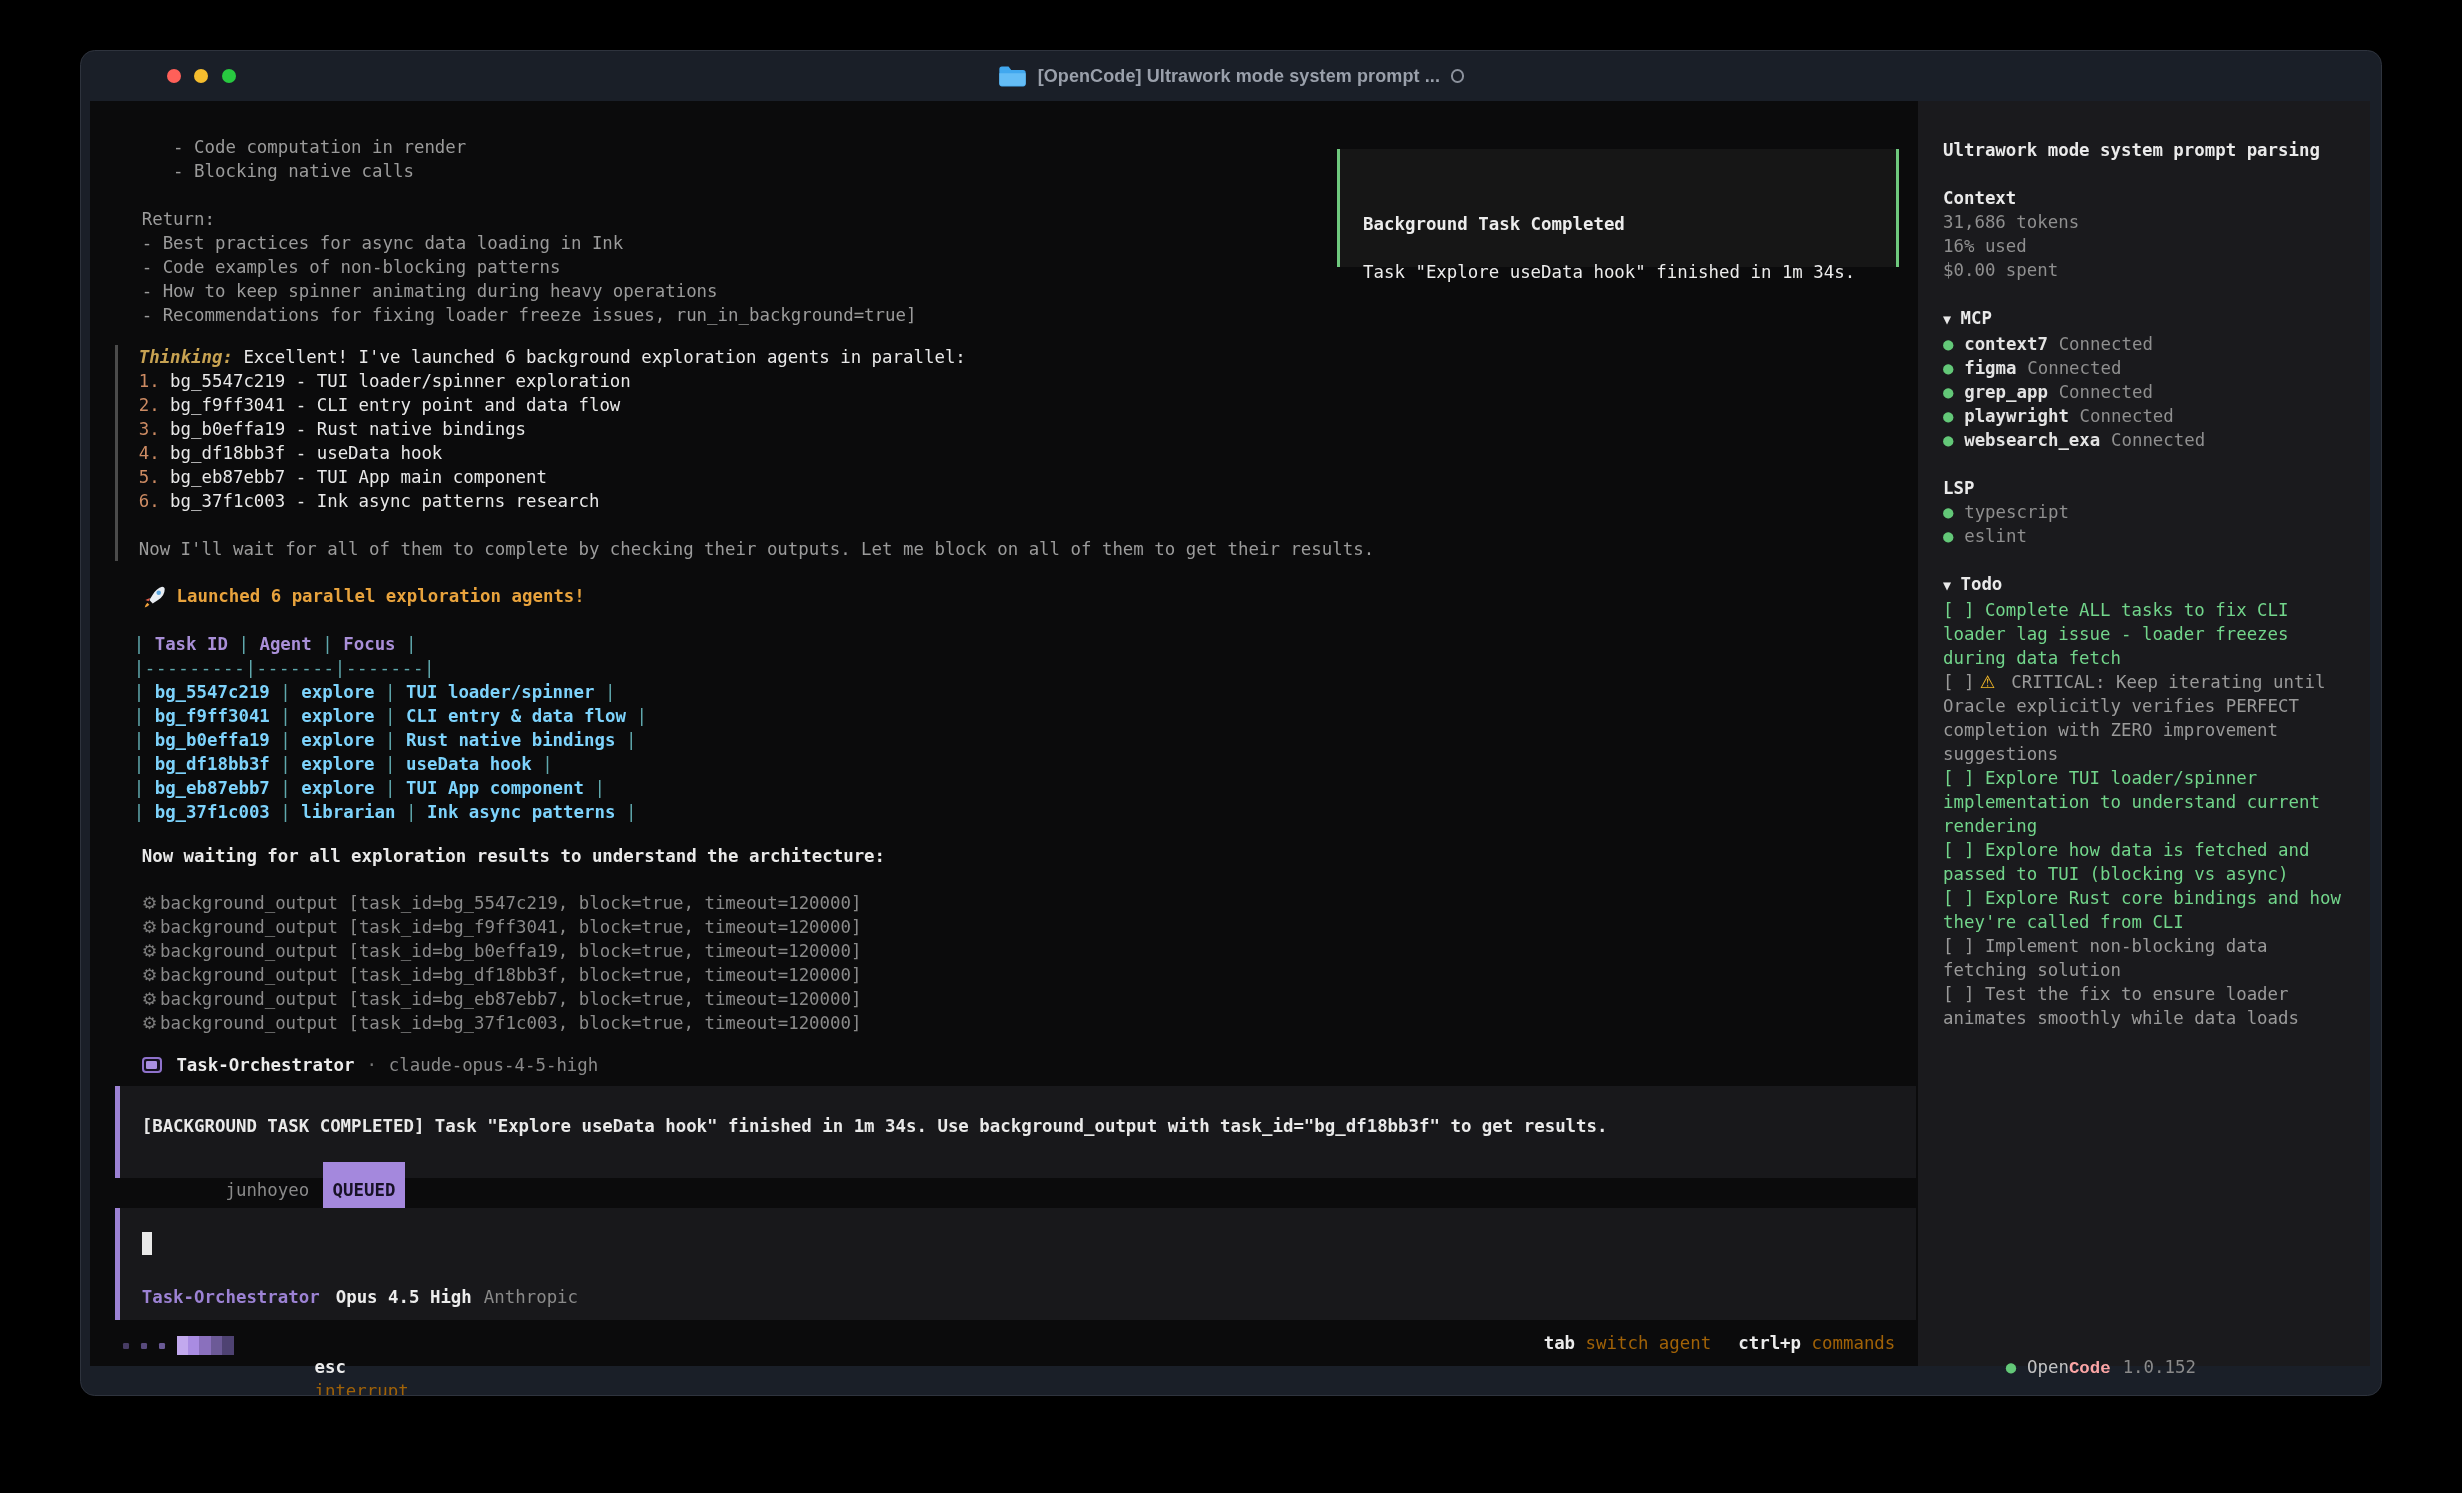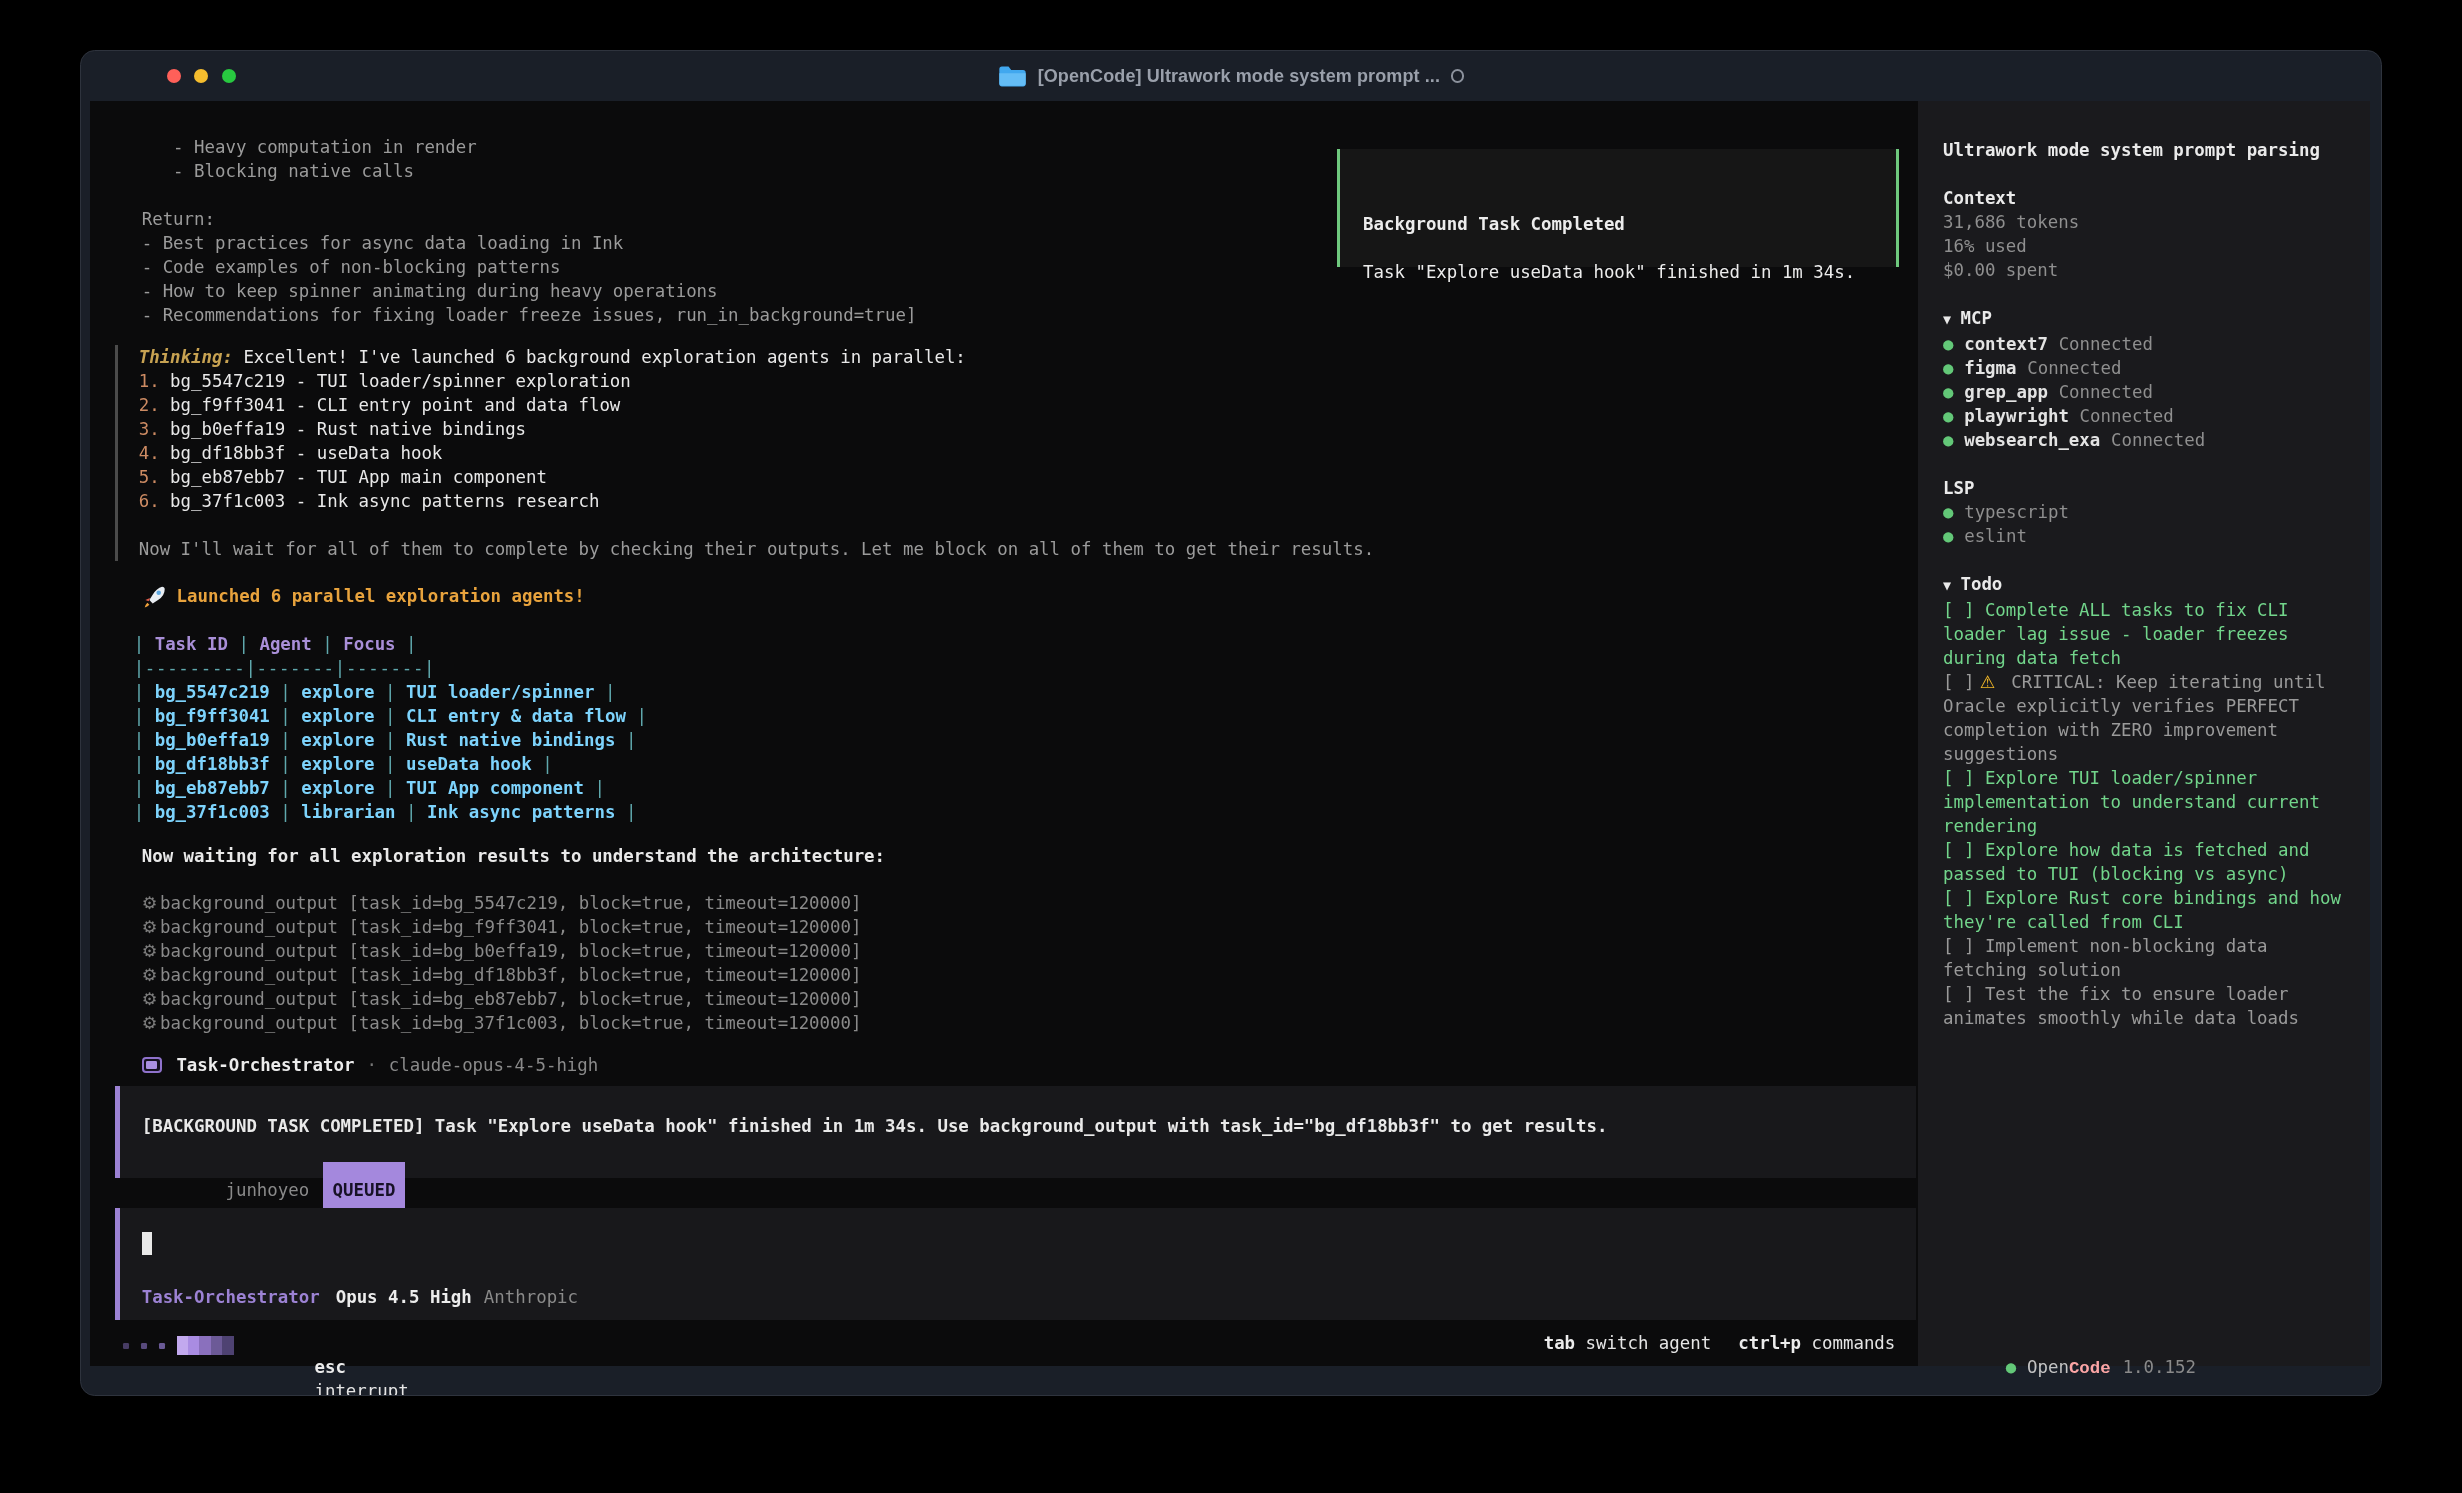--- a/index.html
+++ b/index.html
@@ -72,21 +72,21 @@
   .agent-name { color:#9c82d4; font-weight:700; }
   .model-name { color:#ececec; font-weight:700; margin-left:16px; }
   .provider-name { color:#8a8a8a; margin-left:12px; }
 
   .statusbar { position:absolute; left:0; top:1230px; width:100%; height:29px; }
   .spinner { position:absolute; left:33px; top:5.4px; display:flex; align-items:center; }
   .spin-dot { width:6px; height:6px; border-radius:1.3px; margin-right:12px; }
   .spin-seg { width:11.4px; height:19px; }
   .esc-hint { position:absolute; left:141px; top:0; }
   .key { color:#ececec; font-weight:700; }
-  .key-label { color:#e5e5e5; }
+  .key-label { color:#a16207; }
   .right-hints { position:absolute; right:23.4px; top:0; display:flex; gap:27px; }
 
   
   .notification { position:absolute; left:1247px; top:48px; width:562px; height:118px;
     background:#161616; border-left:3.3px solid #6fc97e; border-right:3.3px solid #6fc97e;
     padding:19px 0 0 23.4px; }
   .notif-title { color:#ececec; font-weight:700; line-height:24px;margin-top:44px; }
   .notif-body { color:#ececec; margin-top:24px; line-height:24px; }
 
   
@@ -124,21 +124,21 @@
         </svg>
       </span>
       <span class="title-text">[OpenCode] Ultrawork mode system prompt ...</span>
       <span class="proxy-circle"></span>
     </div>
   </div>
 
   <div class="main-panel">
 
     <div class="intro">
-      <div class="line gray">   - Heavy computation in render</div>
+      <div class="line gray">   - Code computation in render</div>
       <div class="line gray">   - Blocking native calls</div>
       <div class="line"></div>
       <div class="line gray">Return:</div>
       <div class="line gray">- Best practices for async data loading in Ink</div>
       <div class="line gray">- Code examples of non-blocking patterns</div>
       <div class="line gray">- How to keep spinner animating during heavy operations</div>
       <div class="line gray">- Recommendations for fixing loader freeze issues, run_in_background=true]</div>
     </div>
 
     <div class="think-block">

